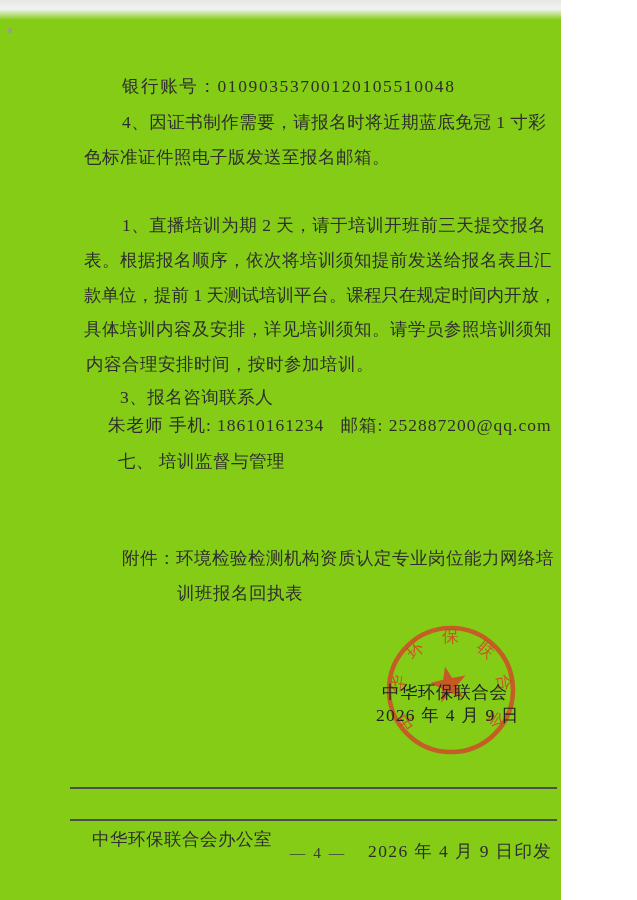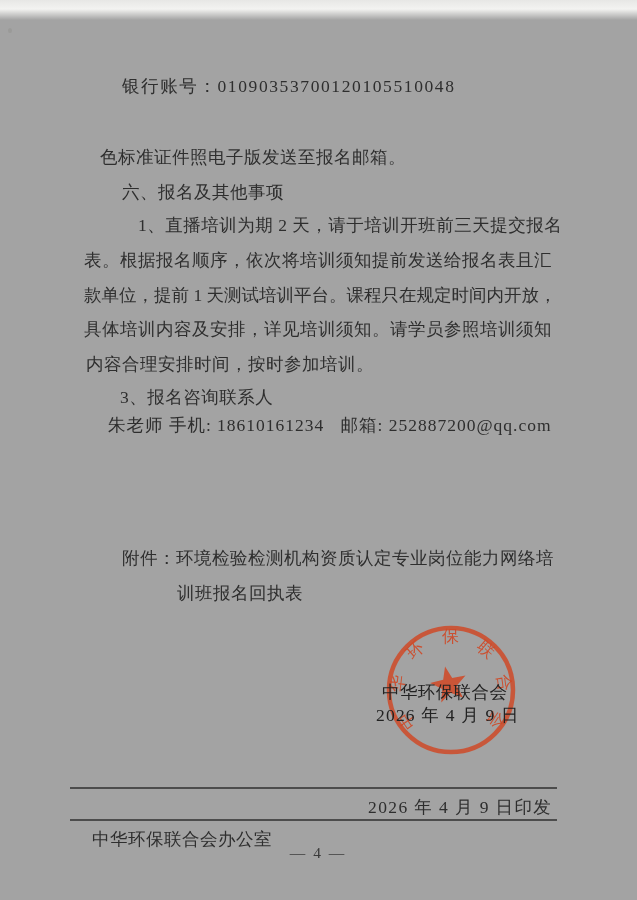--- a/index.html
+++ b/index.html
@@ -1,36 +1,36 @@
 <!DOCTYPE html>
 <html style="--seal-red: #cf4a28; --ink: #2e2e2e; --rule-gray: #4c4c4c;"><head>
 <meta charset="utf-8">
 <style>
   html,body{margin:0;padding:0;background:#ffffff;}
   .page{
-    position:relative;width:637px;height:900px;overflow:hidden;
-    background:#a3a3a3;
+    position:relative;width:561px;height:900px;overflow:hidden;
+    background:#84cc16;
     font-family:"Liberation Serif","DejaVu Serif",serif;
   }
   .page::before{ 
     content:"";position:absolute;left:0;top:0;width:637px;height:20px;
     background:linear-gradient(180deg,#e7e7e5 0%,#f3f3f1 45%,rgba(255,255,255,0) 100%);
     pointer-events:none;
   }
   .speck{position:absolute;left:8px;top:28px;width:4px;height:5px;background:#9a9a98;border-radius:50%;}
   .txt{
     position:absolute;white-space:pre;
     font-size:17.5px;letter-spacing:0.5px;line-height:22px;color:#2e2e2e;
   }
   
   .l0{left:122px;top:75px;letter-spacing:1.6px;}
   .l1{left:122px;top:111px;}
-  .l2{left:84px;top:146px;margin-left:16px;}
+  .l2{left:84px;top:146px;}
   .l3{left:122px;top:181px;}
-  .l4{left:138px;top:214px;}
+  .l4{left:122px;top:214px;}
   .l5{left:84px;top:249px;}
   .l6{left:84px;top:284px;letter-spacing:0px;}
   .l7{left:84px;top:318px;}
   .l8{left:86px;top:353px;}
   .l9{left:120px;top:386px;}
   .l10{left:108px;top:414px;letter-spacing:1px;}
   .l11{left:118px;top:450px;}
   .l12{left:127px;top:481px;}
   .l13{left:122px;top:547px;}
   .l14{left:177px;top:582px;}
@@ -45,40 +45,41 @@
   
   .sig{position:absolute;z-index:3;white-space:pre;font-size:17.5px;color:#222;letter-spacing:0.4px;}
   .sig-org{left:382px;top:680px;}
   .sig-date{left:376px;top:703px;letter-spacing:1.2px;}
 
   
   .rule{position:absolute;left:70px;width:487px;height:2px;background:#4c4c4c;}
   .rule-top{top:787px;}
   .rule-bottom{top:819px;}
   .footer-left{left:92px;top:796px;font-size:17.5px;margin-top:32px;}
-  .footer-right{left:368px;top:796px;letter-spacing:1.4px;font-size:17.5px;}
+  .footer-right{left:368px;top:840px;letter-spacing:1.4px;font-size:17.5px;}
   .page-num{left:253px;top:842px;width:130px;text-align:center;font-size:15.5px;letter-spacing:2px;color:#3a3a3a;}
 </style>
 </head>
 <body>
 
 <div class="page">
 
   <div class="speck"></div>
 
   <div class="txt l0">银行账号：01090353700120105510048</div>
+  <div class="txt l1">4、因证书制作需要，请报名时将近期蓝底免冠 1 寸彩</div>
   <div class="txt l2">色标准证件照电子版发送至报名邮箱。</div>
-  <div class="txt l3">六、报名及其他事项</div>
   <div class="txt l4">1、直播培训为期 2 天，请于培训开班前三天提交报名</div>
   <div class="txt l5">表。根据报名顺序，依次将培训须知提前发送给报名表且汇</div>
   <div class="txt l6">款单位，提前 1 天测试培训平台。课程只在规定时间内开放，</div>
   <div class="txt l7">具体培训内容及安排，详见培训须知。请学员参照培训须知</div>
   <div class="txt l8">内容合理安排时间，按时参加培训。</div>
   <div class="txt l9">3、报名咨询联系人</div>
   <div class="txt l10">朱老师 手机: 18610161234   邮箱: 252887200@qq.com</div>
+  <div class="txt l11">七、 培训监督与管理</div>
   <div class="txt l14">训班报名回执表</div>
   <div class="txt l13">附件：环境检验检测机构资质认定专业岗位能力网络培</div>
 
   <div class="seal">
     <svg viewBox="-68 -68 136 136" xmlns="http://www.w3.org/2000/svg">
       <circle cx="0" cy="0" r="62"></circle>
       <path id="sealArc" d="M -33.9 33.9 A 48 48 0 1 1 33.9 33.9" fill="none"></path>
       <text>
         <textPath href="#sealArc" xlink:href="#sealArc" textLength="225" lengthAdjust="spacing">中华环保联合会</textPath>
       </text>

